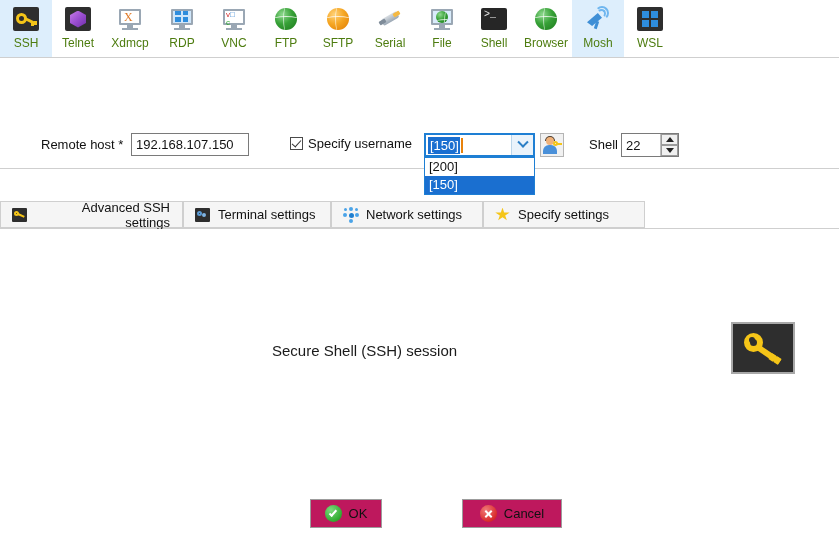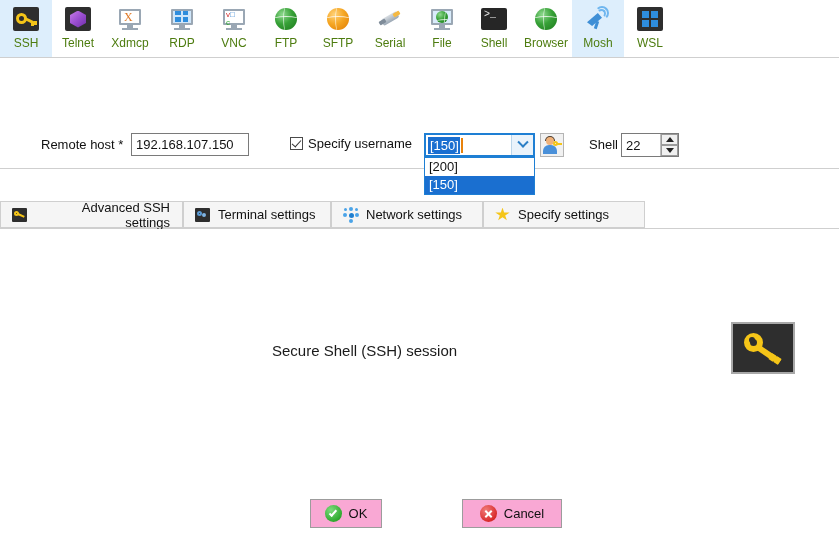--- a/index.html
+++ b/index.html
@@ -443,21 +443,21 @@
     transform:rotate(34deg);
   }
   .bigkey-glyph .t2 {
     position:absolute; left:31px; top:24px; width:5px;height:7px;background:#f5c518;
     transform:rotate(34deg);
   }
 
   
   .btn {
     position: absolute; top: 499px; height: 29px;
-    background: #f9a8d4;
+    background: #be185d;
     border: 1px solid #9c9c9c;
     display: flex; align-items: center; justify-content: center; gap: 7px;
     font-size: 13px; color: #111;
     cursor: pointer; user-select: none;
   }
   .btn-ok { left: 310px; width: 72px; }
   .btn-cancel { left: 462px; width: 100px; }
   .circ {
     width: 17px; height: 17px; border-radius: 50%;
     display: flex; align-items: center; justify-content: center;

